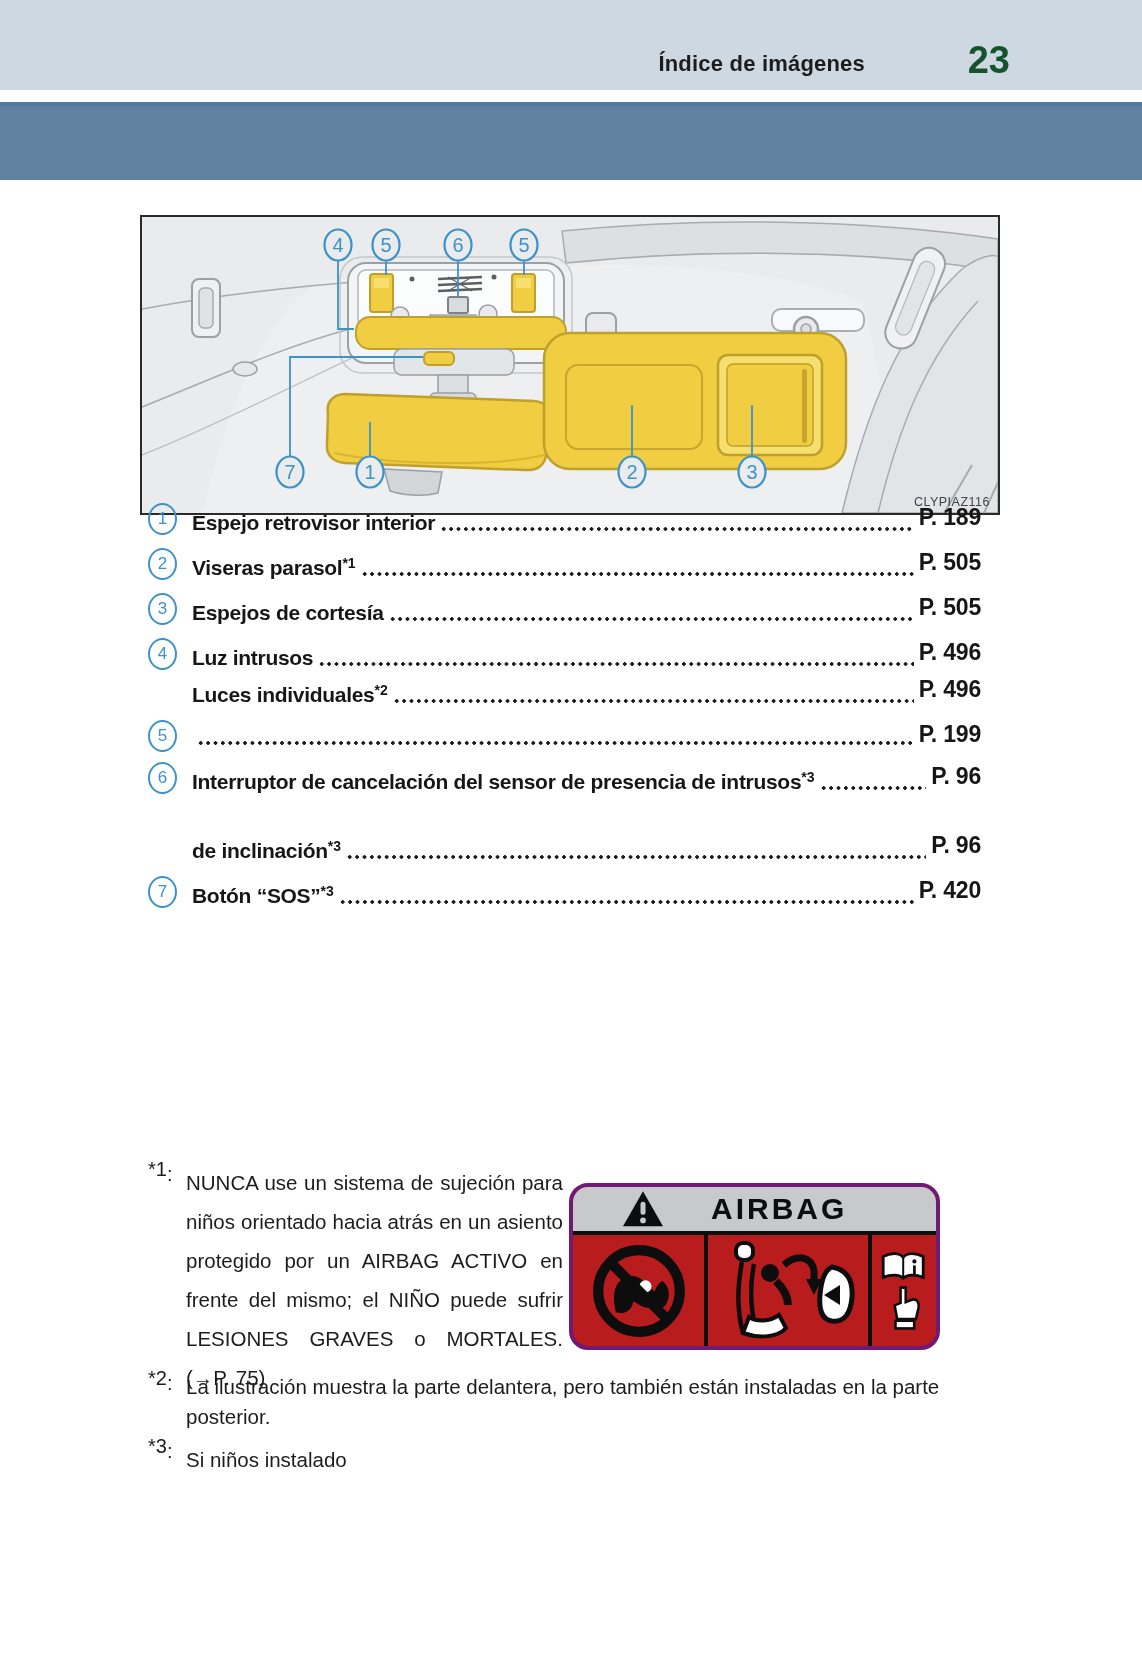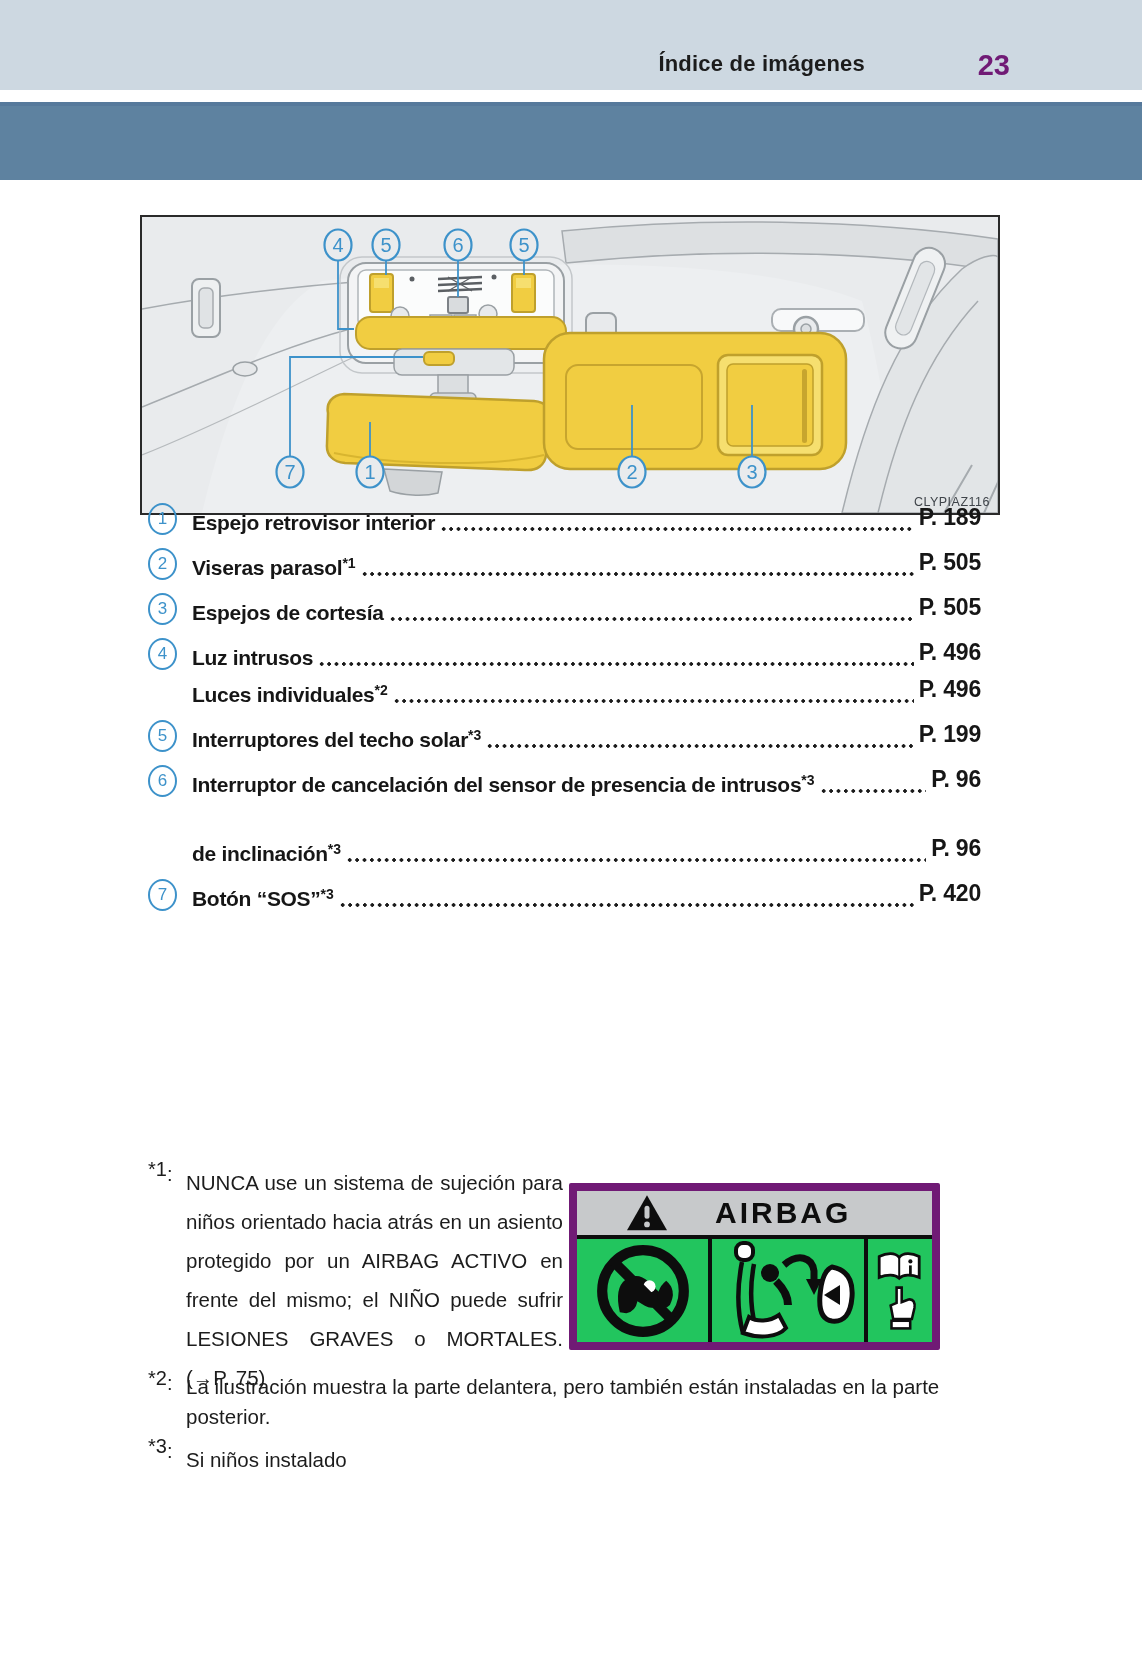--- a/index.html
+++ b/index.html
@@ -3,21 +3,21 @@
 <meta charset="utf-8">
 <style>
   html,body{margin:0;padding:0;}
   body{
     width:1142px;height:1654px;position:relative;background:#ffffff;
     font-family:"Liberation Sans",sans-serif;color:#161616;overflow:hidden;
   }
   
   .pgheader{position:absolute;top:0;left:0;width:100%;height:90px;background:#cdd8e1;}
   .pgheader-title{position:absolute;right:277px;bottom:13px;font-size:22px;font-weight:700;letter-spacing:.2px;color:#1c1c1c;}
-  .pgheader-num{position:absolute;right:132px;bottom:8px;font-size:29px;font-weight:700;color:#701a75;}
+  .pgheader-num{position:absolute;right:132px;bottom:8px;font-size:38px;font-weight:700;color:#14532d;}
   .band{position:absolute;top:102px;left:0;width:100%;height:78px;background:#5e82a0;border-top:4px solid #56799b;box-sizing:border-box;}
   
   .diagram{position:absolute;left:140px;top:215px;width:860px;height:300px;background:#e9ebed;border:2px solid #2a2a2a;box-sizing:border-box;}
   .diagram svg{display:block;width:100%;height:100%;}
   
   .index{position:absolute;left:148px;top:502px;width:833px;}
   .row{display:flex;align-items:flex-start;min-height:31px;margin-bottom:1px;}
   .row.gap{margin-bottom:9px;}
   .numwrap{width:44px;flex:none;padding-top:1px;}
   .num{display:flex;width:25px;height:28px;border:2px solid #3d92ca;border-radius:50%;color:#3d92ca;font-size:17px;align-items:center;justify-content:center;}
@@ -32,22 +32,22 @@
   .fnote{position:absolute;display:flex;}
   .fn-mark{flex:none;width:38px;font-size:20px;color:#1c1c1c;}
   .fn-mark .raised{position:relative;top:-5px;font-size:20px;}
   .fn1{left:148px;top:1163px;width:420px;}
   .fn1 .fn-text{width:377px;text-align:justify;}
   .fn-text{font-size:20.5px;line-height:39px;color:#1c1c1c;}
   .fn2{left:148px;top:1372px;width:810px;}
   .fn2 .fn-text{width:760px;line-height:30px;}
   .fn3{left:148px;top:1440px;width:500px;}
   
-  .airbag{position:absolute;left:569px;top:1183px;width:371px;height:167px;border:8px solid #701a75;border-radius:2px;
-    background:#22c55e;box-sizing:border-box;display:flex;flex-direction:column;overflow:hidden;}
+  .airbag{position:absolute;left:569px;top:1183px;width:371px;height:167px;border:4px solid #701a75;border-radius:19px;
+    background:#b91c1c;box-sizing:border-box;display:flex;flex-direction:column;overflow:hidden;}
   .airbag-head{height:44px;flex:none;background:#c7c9cb;border-bottom:4px solid #0d0d0d;display:flex;align-items:center;}
   .airbag-title{font-size:30px;font-weight:700;letter-spacing:3px;margin-left:42px;color:#0d0d0d;}
   .airbag-body{flex:1;display:flex;}
   .abcell{border-right:4px solid #0d0d0d;display:flex;align-items:center;justify-content:center;box-sizing:border-box;}
   .abcell.c1{width:135px;}
   .abcell.c2{flex:1;}
   .abcell.c3{width:64px;border-right:none;flex-direction:column;gap:2px;}
 </style>
 </head>
 <body>
@@ -202,21 +202,20 @@
   <div class="row gap">
     <span class="numwrap"></span>
     <span class="lbl"><span>Luces individuales</span><sup>*2</sup></span>
     <span class="leader"></span>
     <span class="pageref">P. 496</span>
   </div>
   <div class="row gap">
     <span class="numwrap">
         <span class="num">5</span>
       </span>
-    <span class="lbl"><span>Interruptores del techo solar</span><sup>*3</sup></span>
     <span class="leader"></span>
     <span class="pageref">P. 199</span>
   </div>
   <div class="row">
     <span class="numwrap">
         <span class="num">6</span>
       </span>
     <span class="lbl"><span>Interruptor de cancelación del sensor de presencia de intrusos</span><sup>*3</sup></span>
     <span class="leader"></span>
     <span class="pageref">P. 96</span>

